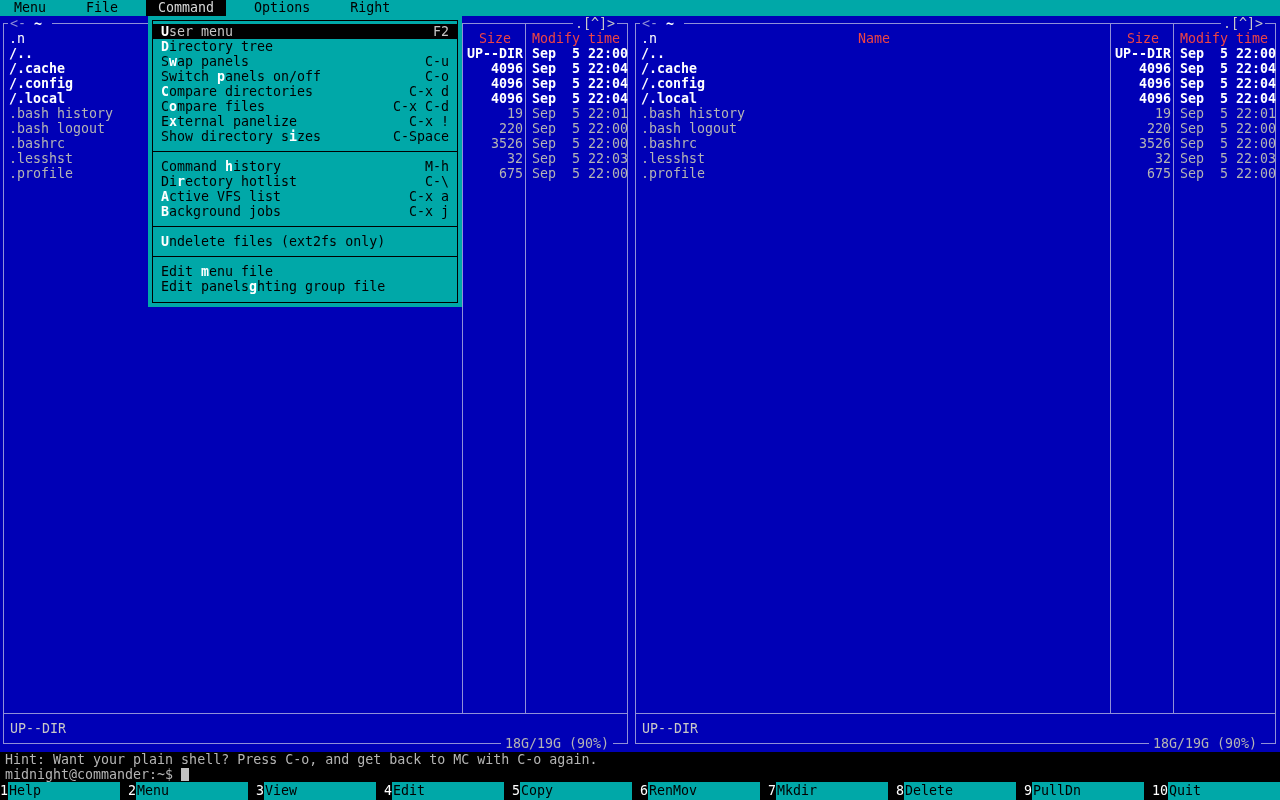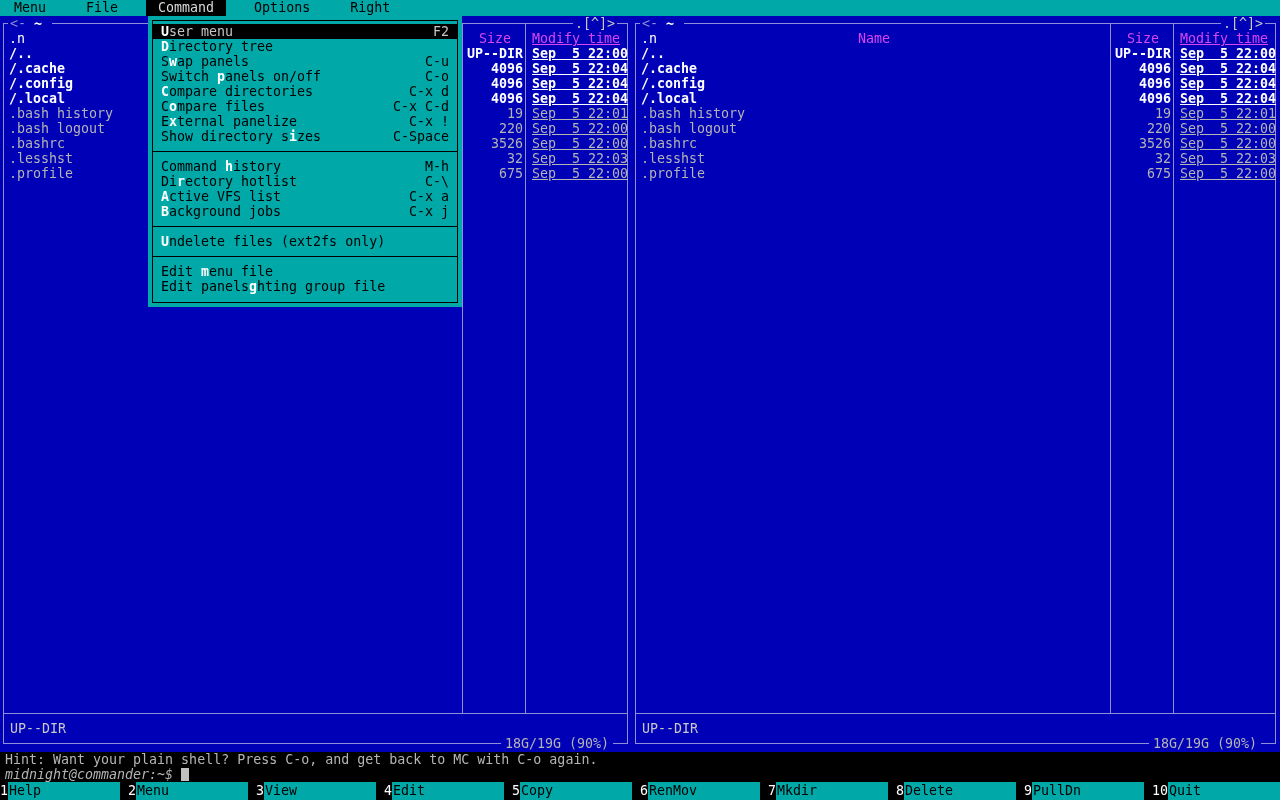--- a/index.html
+++ b/index.html
@@ -20,44 +20,44 @@
   .panel-left { left:3px; width:625px; }
   .panel-right { left:635px; width:641px; }
   .panel-title { position:absolute; top:-8px; left:4px; background:#0000b6; padding:0 2px; height:15px; white-space:pre; }
   .t-arrow { color:#9090d8; }
   .t-path { color:#ffffff; font-weight:bold; }
   .panel-corner { position:absolute; top:-8px; right:10px; background:#0000b6; padding:0 2px; height:15px; color:#c8c8c8; }
   .panel-inner { padding-top:7px; }
   .prow { display:flex; height:15px; white-space:pre; }
   .c-name { flex:1; padding-left:5px; overflow:hidden; position:relative; }
   .c-size { width:62px; text-align:right; padding-right:3px; }
-  .c-mtime { width:101px; padding-left:6px;text-decoration:underline; }
+  .c-mtime { width:101px; padding-left:6px; }
   .prow.hdrrow .c-name { text-align:center; padding-left:0; }
   .prow.hdrrow .c-size { text-align:center; padding-right:0; }
   .sortmark { position:absolute; left:5px; top:0; color:#ffffff; }
-  .hdr { color:#d946ef; }
+  .hdr { color:#ef4444; }
   .dir { color:#ffffff; font-weight:bold; }
   .file { color:#b4b4b4; }
   .vsep { position:absolute; width:1px; top:0; bottom:30px; background:#9090d8; }
   .vsep1 { right:164px; } .vsep2 { right:101px; }
   .hsep { position:absolute; left:0; right:0; bottom:29px; height:1px; background:#9090d8; }
   .ministatus { position:absolute; left:6px; bottom:7px; height:15px; color:#c8c8c8; }
   .freespace { position:absolute; right:14px; bottom:-8px; height:15px; background:#0000b6; padding:0 4px; color:#b4b4b4; }
   
   .dropdown { position:absolute; left:148px; top:16px; width:314px; background:#00a8a8; padding:4px; z-index:10; }
   .dd-inner { border:1px solid #000; padding:3px 0 8px; }
   .dd-item { display:flex; justify-content:space-between; height:15px; padding:0 8px; color:#000; white-space:pre; cursor:default; }
   .dd-item .hot { color:#ffffff; font-weight:bold; }
   .dd-item.selected { background:#000; color:#c4c4c4; }
   .dd-item.selected .hot { color:#ffffff; }
   .dd-sep { height:15px; position:relative; }
   .dd-sep::after { content:""; position:absolute; left:0; right:0; top:7px; height:1px; background:#000; }
   
   .hintline { position:absolute; top:752px; left:0; width:100%; height:15px; padding-left:5px; color:#b4b4b4; white-space:pre; }
-  .cmdline  { position:absolute; top:767px; left:0; width:100%; height:15px; padding-left:5px; color:#b4b4b4; white-space:pre;font-style:italic; }
+  .cmdline  { position:absolute; top:767px; left:0; width:100%; height:15px; padding-left:5px; color:#b4b4b4; white-space:pre; }
   .cursor { display:inline-block; width:8px; height:13px; background:#c0c0c0; vertical-align:-2px; margin-left:8px; }
   .keybar { position:absolute; top:782px; left:0; width:1280px; height:18px; display:flex; }
   .kb-seg { width:128px; display:flex; height:18px; line-height:17px; cursor:default; }
   .kb-num { color:#ffffff; min-width:8px; }
   .kb-label { flex:1; background:#00a8a8; color:#000; margin-right:8px; padding-left:1px; }
   .kb-seg:last-child .kb-label { margin-right:0; }
 </style>
 </head>
 <body>
 

